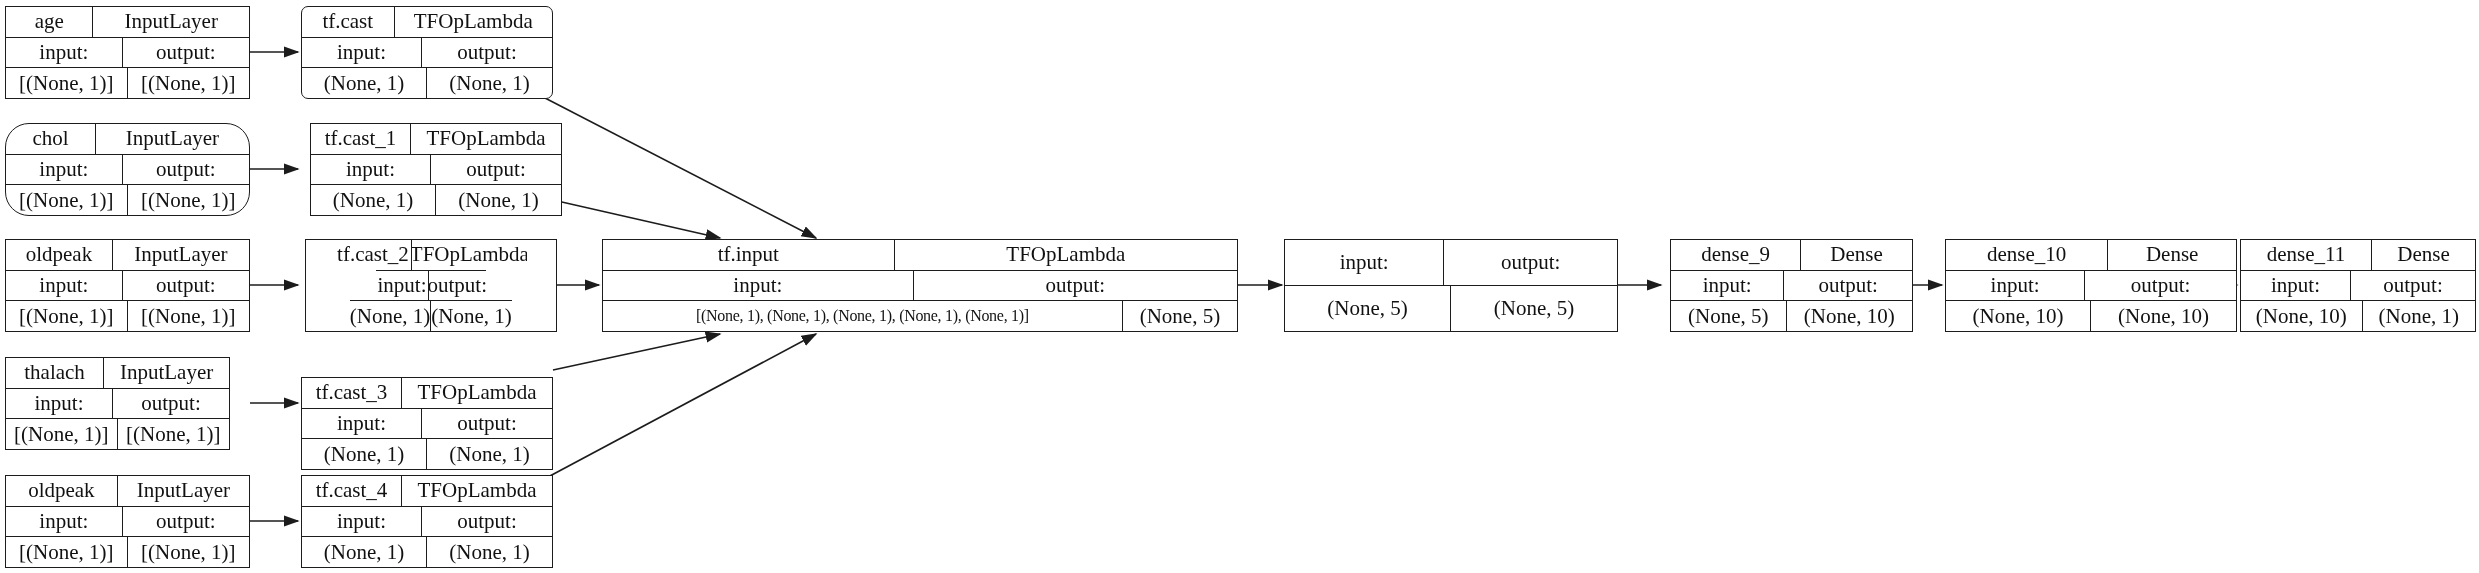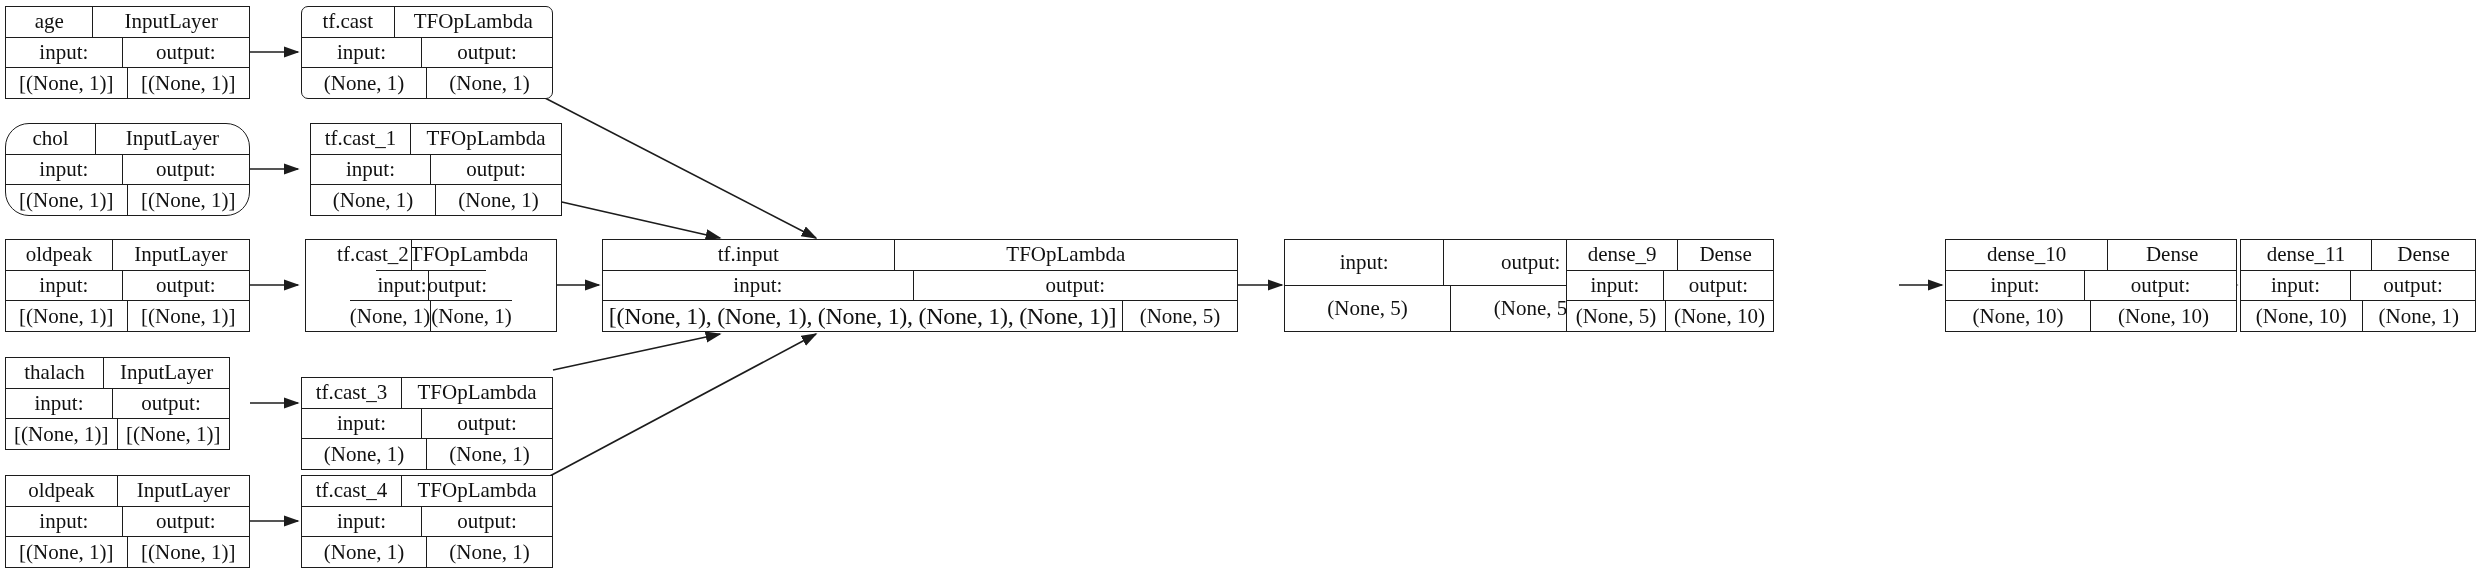--- a/index.html
+++ b/index.html
@@ -38,21 +38,21 @@
     align-items: center;
     justify-content: center;
     box-sizing: border-box;
     white-space: nowrap;
     overflow: hidden;
     font-size: 21px;
     line-height: 1;
     flex: 1 1 auto;
   }
   .cell.split { flex: 0 0 auto; border-right: 1.4px solid #1c1c1c; }
-  .cell.tight { font-size: 24px; letter-spacing: -0.3px; }
+  .cell.tight { font-size: 16px; letter-spacing: -0.3px; }
 </style>
 </head>
 <body>
 
 <div class="canvas">
 
   <svg class="edges" viewBox="0 0 2479 573">
     <defs>
       <marker id="ah" markerWidth="10" markerHeight="8" refX="9" refY="3.5" orient="auto">
         <path d="M0,0 L10,3.5 L0,7 Z" fill="#1c1c1c"></path>
@@ -245,21 +245,21 @@
     <div class="row">
       <div class="cell split" style="width:48%">input:</div>
       <div class="cell">output:</div>
     </div>
     <div class="row">
       <div class="cell split" style="width:50%">(None, 5)</div>
       <div class="cell">(None, 5)</div>
     </div>
   </div>
 
-  <div class="node" style="left:1566px;top:239px;width:208px;">
+  <div class="node" style="left:1670px;top:239px;width:243px;">
     <div class="row">
       <div class="cell split" style="width:54%">dense_9</div>
       <div class="cell">Dense</div>
     </div>
     <div class="row">
       <div class="cell split" style="width:47%">input:</div>
       <div class="cell">output:</div>
     </div>
     <div class="row">
       <div class="cell split" style="width:48%">(None, 5)</div>

